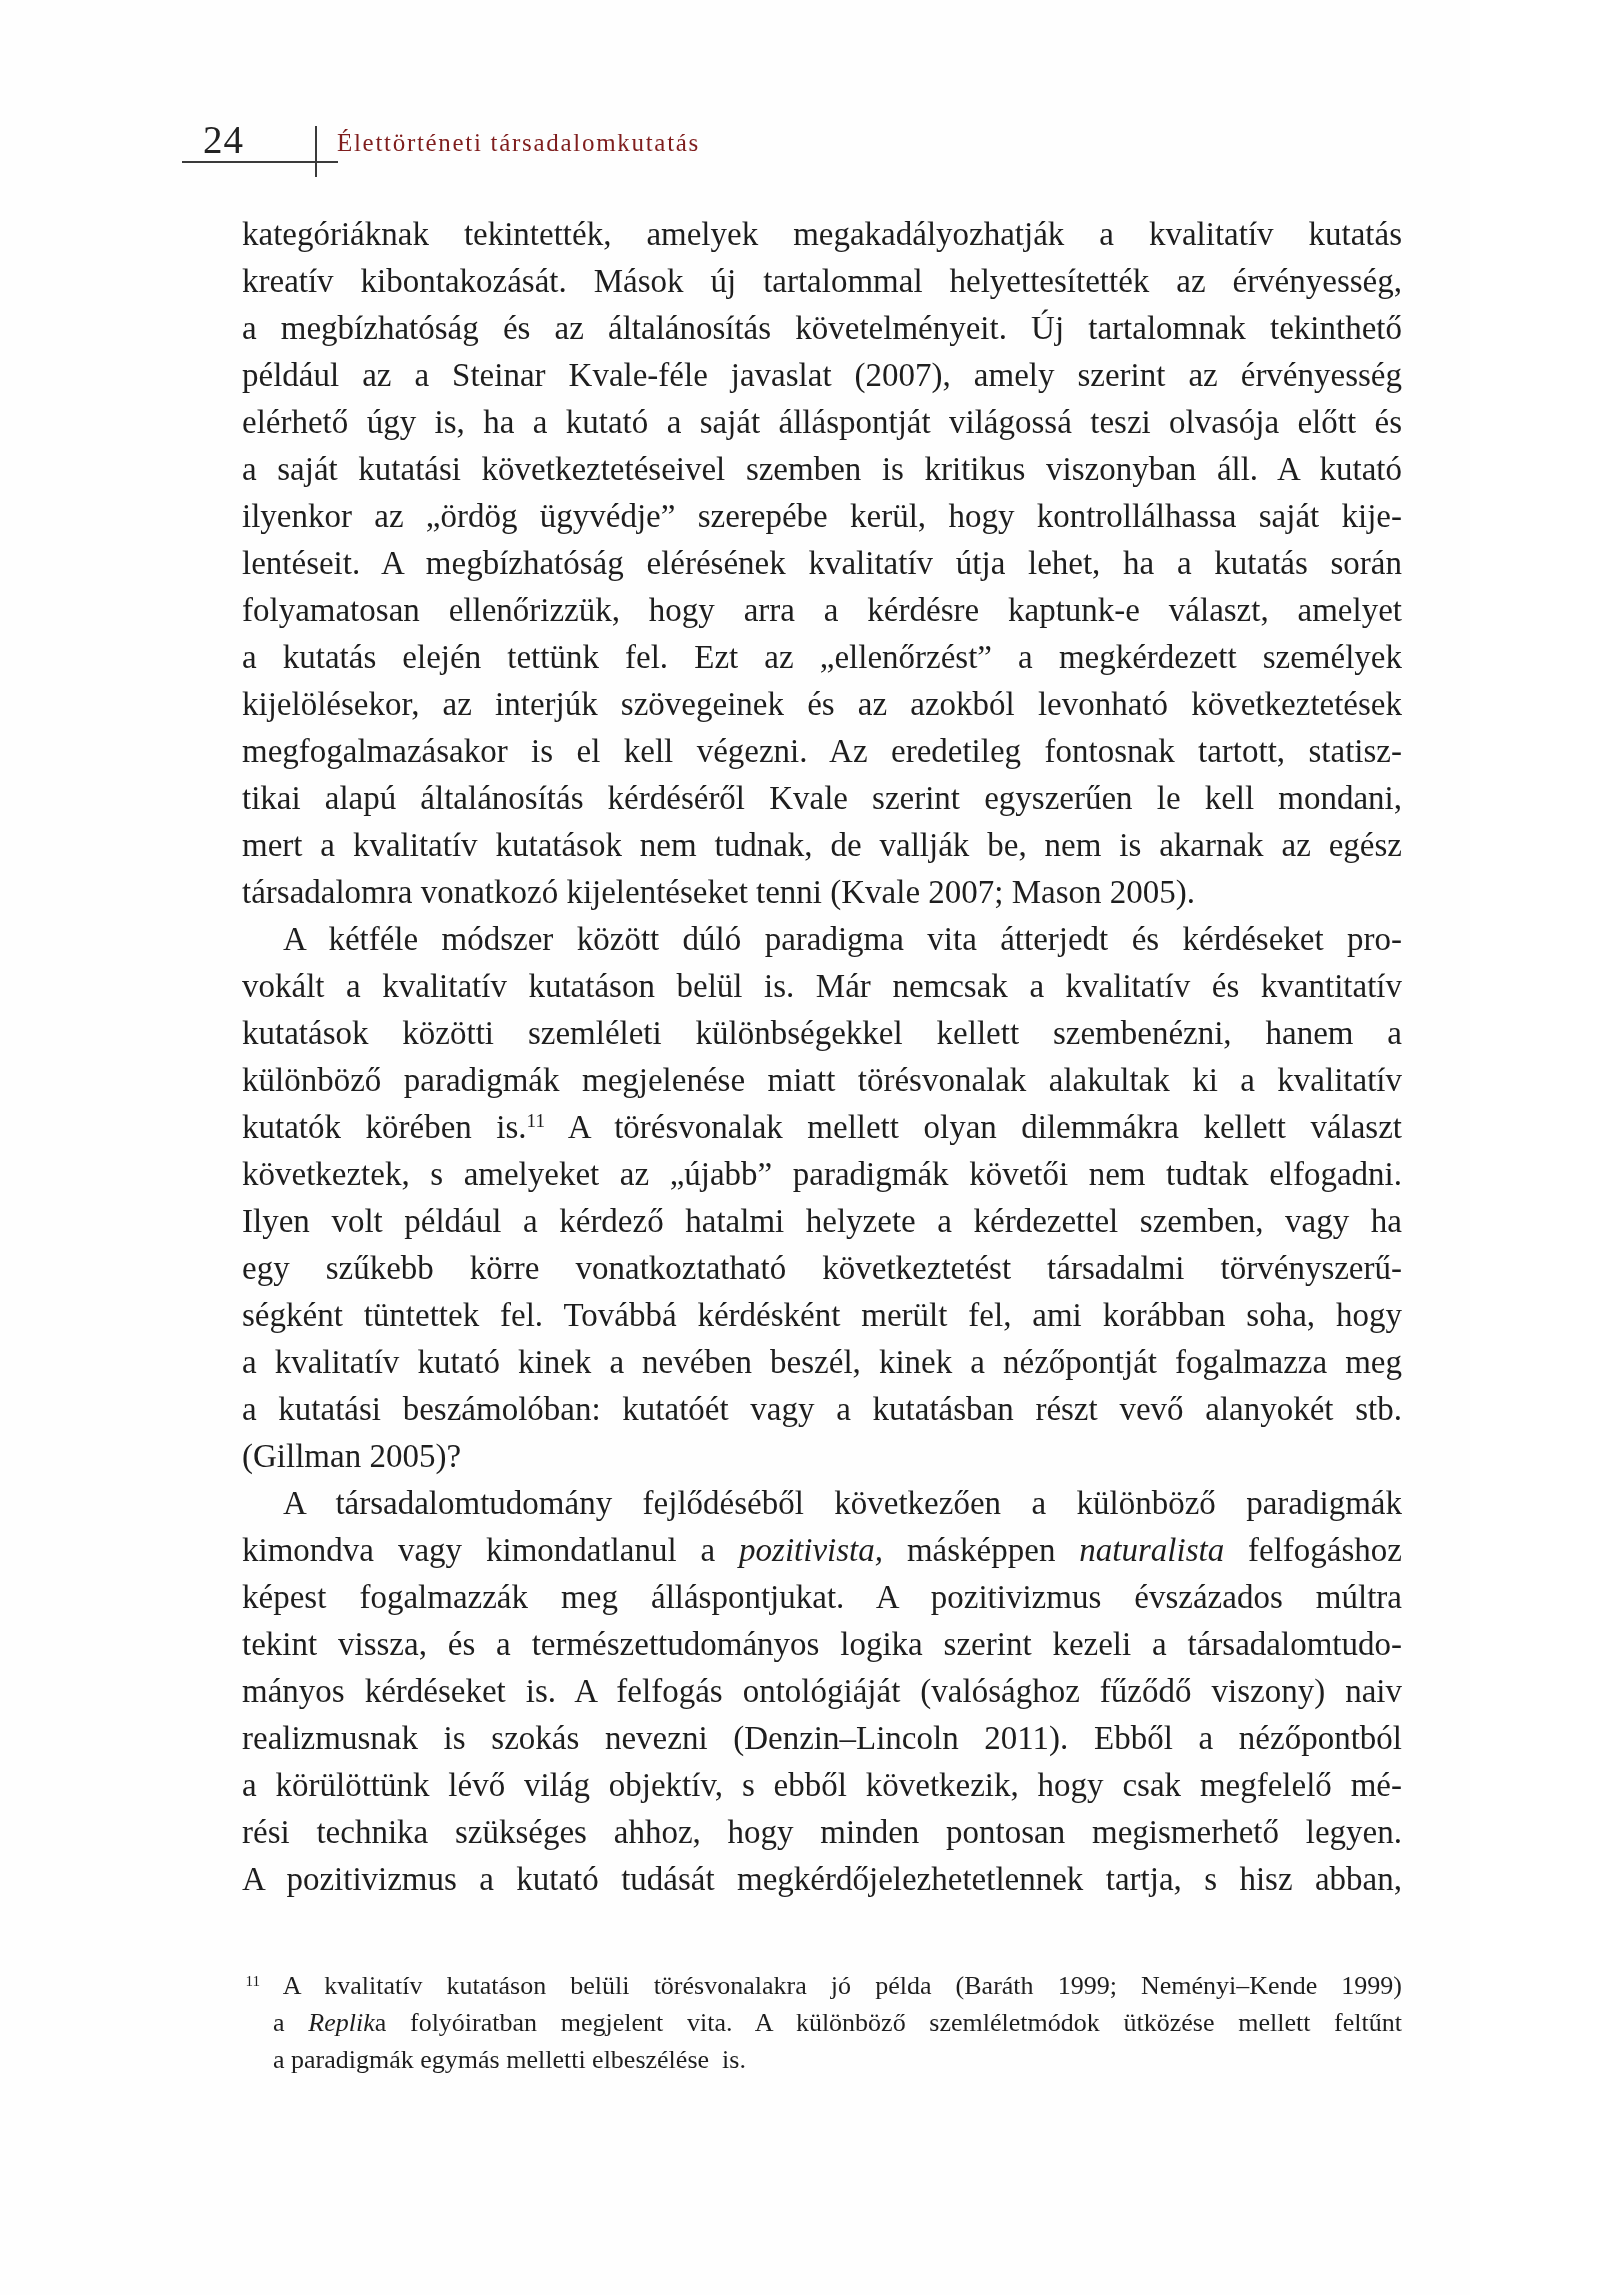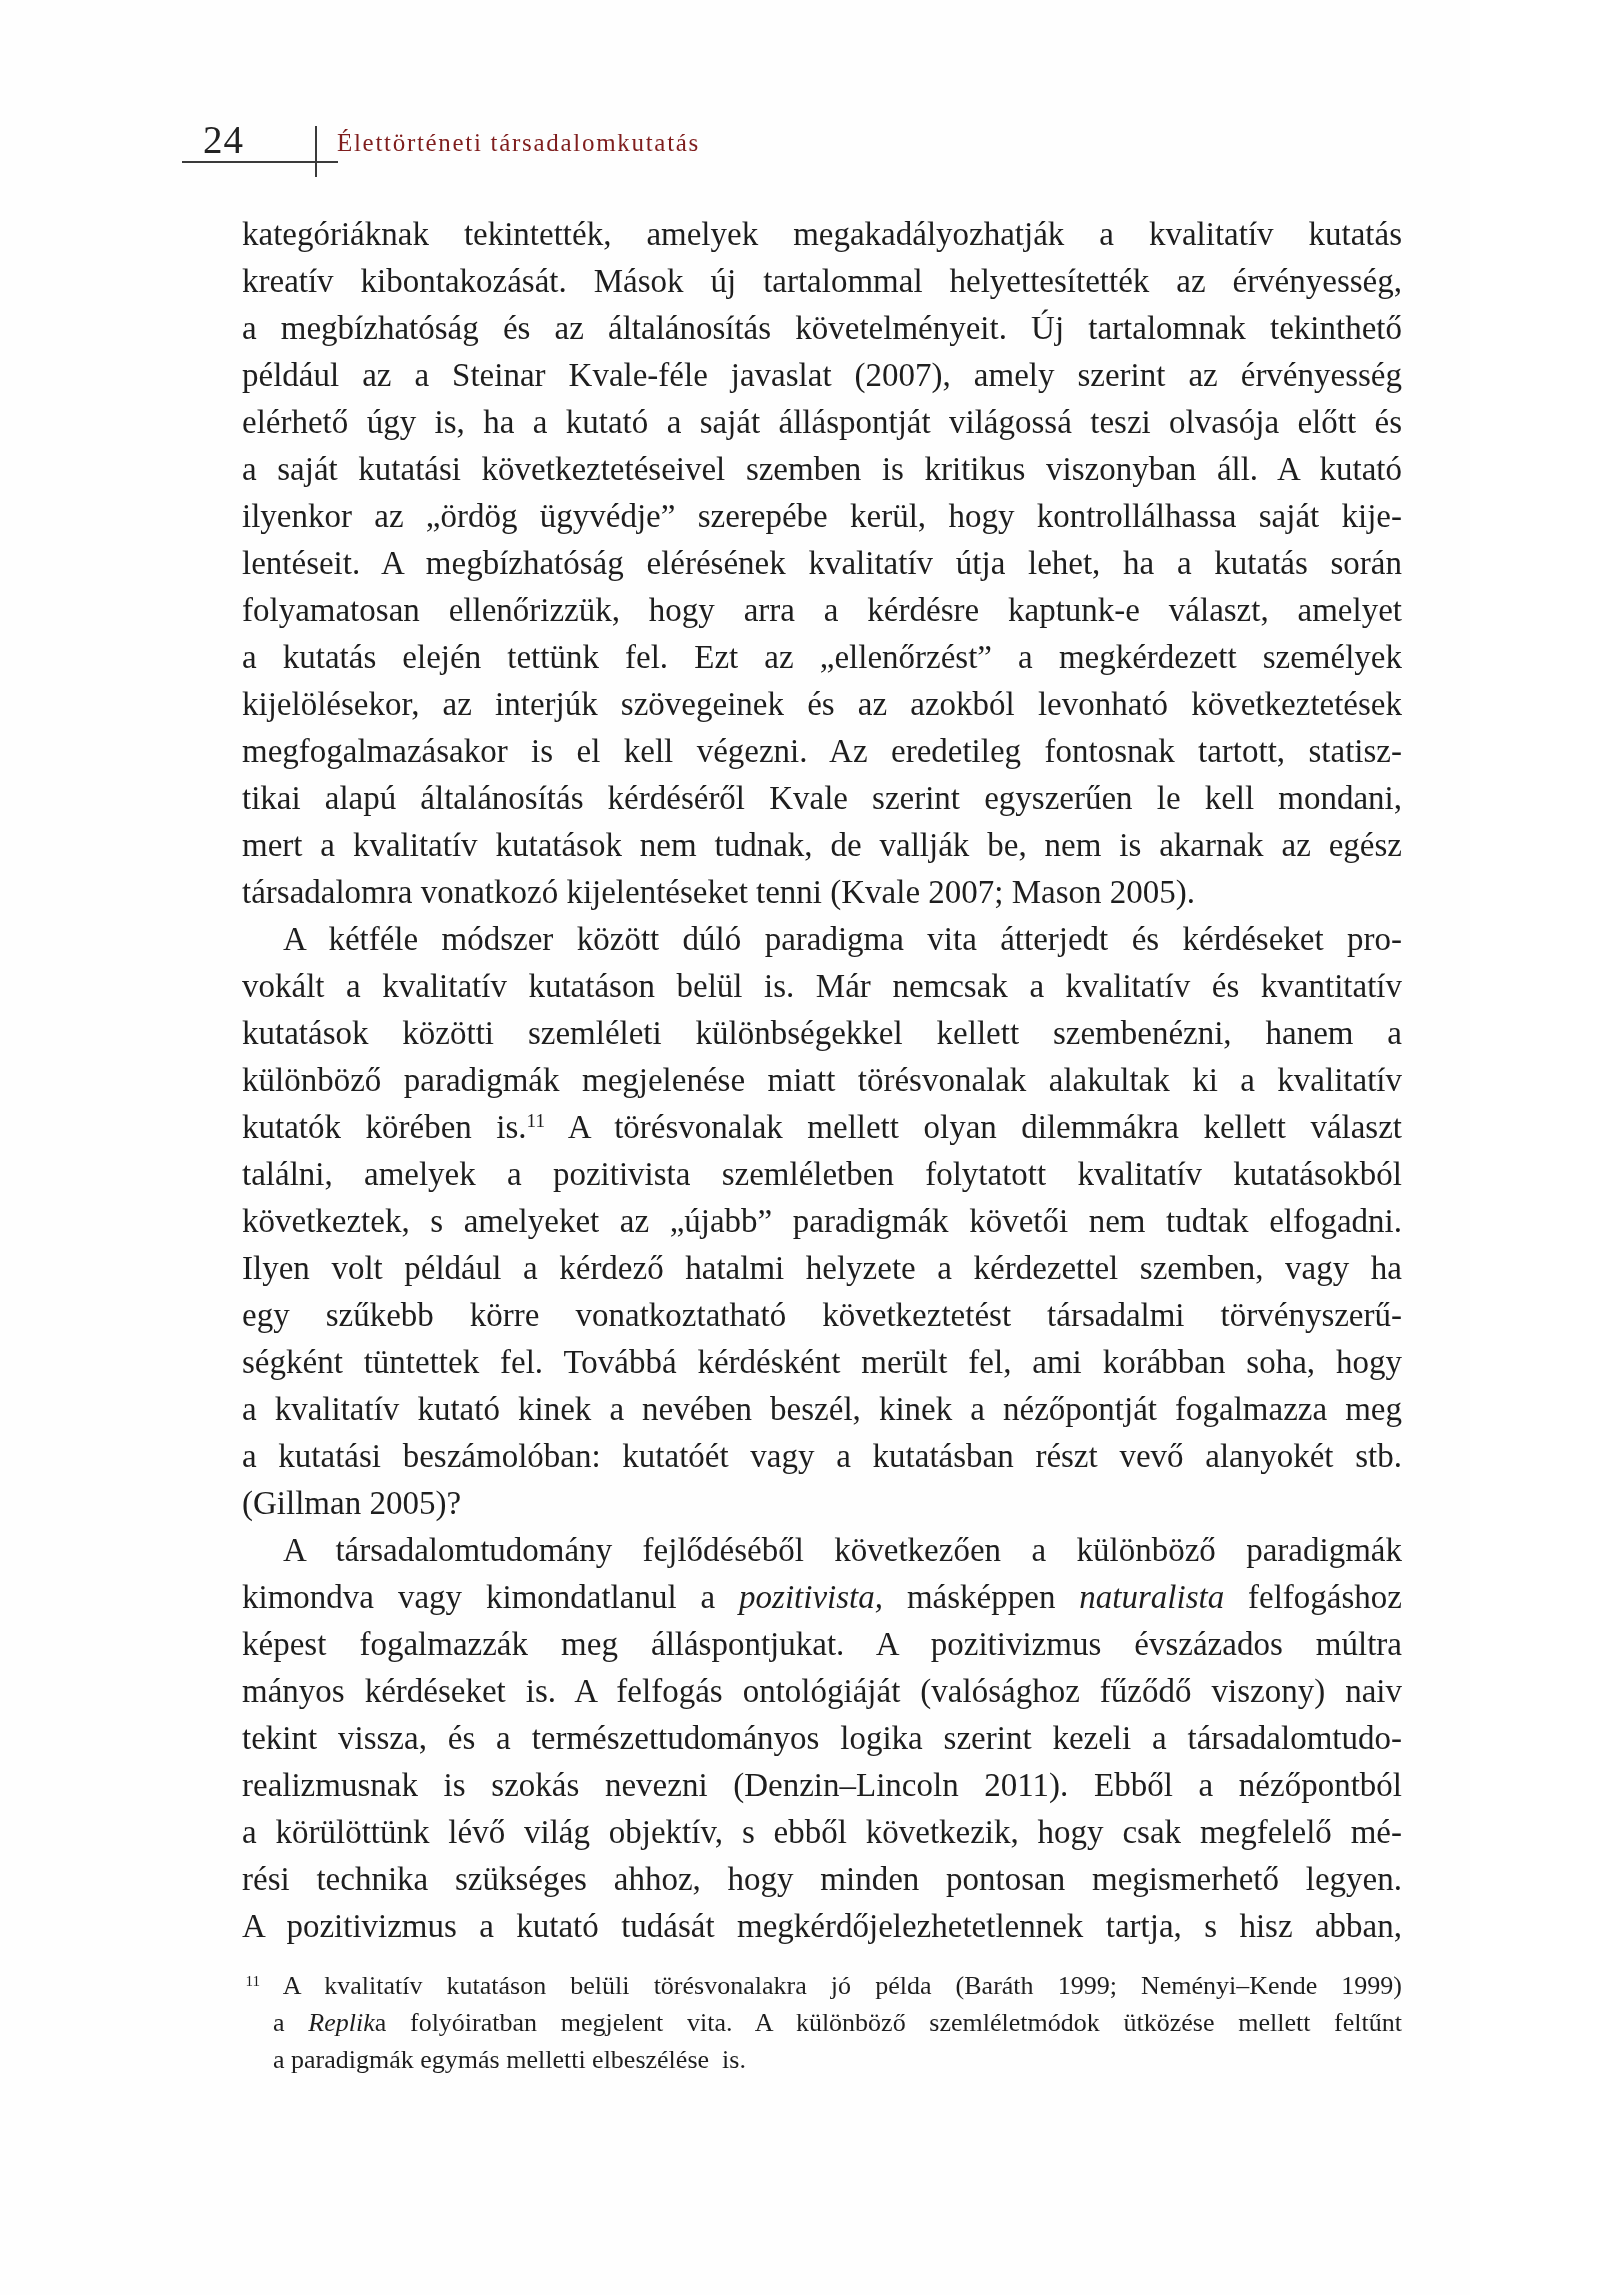--- a/index.html
+++ b/index.html
@@ -128,33 +128,32 @@
       <div class="line">kijelölésekor, az interjúk szövegeinek és az azokból levonható következtetések</div>
       <div class="line">megfogalmazásakor is el kell végezni. Az eredetileg fontosnak tartott, statisz-</div>
       <div class="line">tikai alapú általánosítás kérdéséről Kvale szerint egyszerűen le kell mondani,</div>
       <div class="line">mert a kvalitatív kutatások nem tudnak, de vallják be, nem is akarnak az egész</div>
       <div class="line last">társadalomra vonatkozó kijelentéseket tenni (Kvale 2007; Mason 2005).</div>
       <div class="line indent">A kétféle módszer között dúló paradigma vita átterjedt és kérdéseket pro-</div>
       <div class="line">vokált a kvalitatív kutatáson belül is. Már nemcsak a kvalitatív és kvantitatív</div>
       <div class="line">kutatások közötti szemléleti különbségekkel kellett szembenézni, hanem a</div>
       <div class="line">különböző paradigmák megjelenése miatt törésvonalak alakultak ki a kvalitatív</div>
       <div class="line">kutatók körében is.<sup>11</sup> A törésvonalak mellett olyan dilemmákra kellett választ</div>
-      <div class="line">találni, amelyek a pozitivista szemléletben folytatott kvalitatív kutatásokból</div>
       <div class="line">következtek, s amelyeket az „újabb” paradigmák követői nem tudtak elfogadni.</div>
       <div class="line">Ilyen volt például a kérdező hatalmi helyzete a kérdezettel szemben, vagy ha</div>
       <div class="line">egy szűkebb körre vonatkoztatható következtetést társadalmi törvényszerű-</div>
       <div class="line">ségként tüntettek fel. Továbbá kérdésként merült fel, ami korábban soha, hogy</div>
       <div class="line">a kvalitatív kutató kinek a nevében beszél, kinek a nézőpontját fogalmazza meg</div>
       <div class="line">a kutatási beszámolóban: kutatóét vagy a kutatásban részt vevő alanyokét stb.</div>
       <div class="line last">(Gillman 2005)?</div>
       <div class="line indent">A társadalomtudomány fejlődéséből következően a különböző paradigmák</div>
       <div class="line">kimondva vagy kimondatlanul a <i>pozitivista,</i> másképpen <i>naturalista</i> felfogáshoz</div>
       <div class="line">képest fogalmazzák meg álláspontjukat. A pozitivizmus évszázados múltra</div>
+      <div class="line">tekint vissza, és a természettudományos logika szerint kezeli a társadalomtudo-</div>
       <div class="line">mányos kérdéseket is. A felfogás ontológiáját (valósághoz fűződő viszony) naiv</div>
-      <div class="line">tekint vissza, és a természettudományos logika szerint kezeli a társadalomtudo-</div>
       <div class="line">realizmusnak is szokás nevezni (Denzin–Lincoln 2011). Ebből a nézőpontból</div>
       <div class="line">a körülöttünk lévő világ objektív, s ebből következik, hogy csak megfelelő mé-</div>
       <div class="line">rési technika szükséges ahhoz, hogy minden pontosan megismerhető legyen.</div>
       <div class="line">A pozitivizmus a kutató tudását megkérdőjelezhetetlennek tartja, s hisz abban,</div>
     </div>
 
   <div class="footnote">
       <div class="line first"><sup>11</sup> A kvalitatív kutatáson belüli törésvonalakra jó példa (Baráth 1999; Neményi–Kende 1999)</div>
       <div class="line">a <i>Replik</i>a folyóiratban megjelent vita. A különböző szemléletmódok ütközése mellett feltűnt</div>
       <div class="line last">a paradigmák egymás melletti elbeszélése  is.</div>

